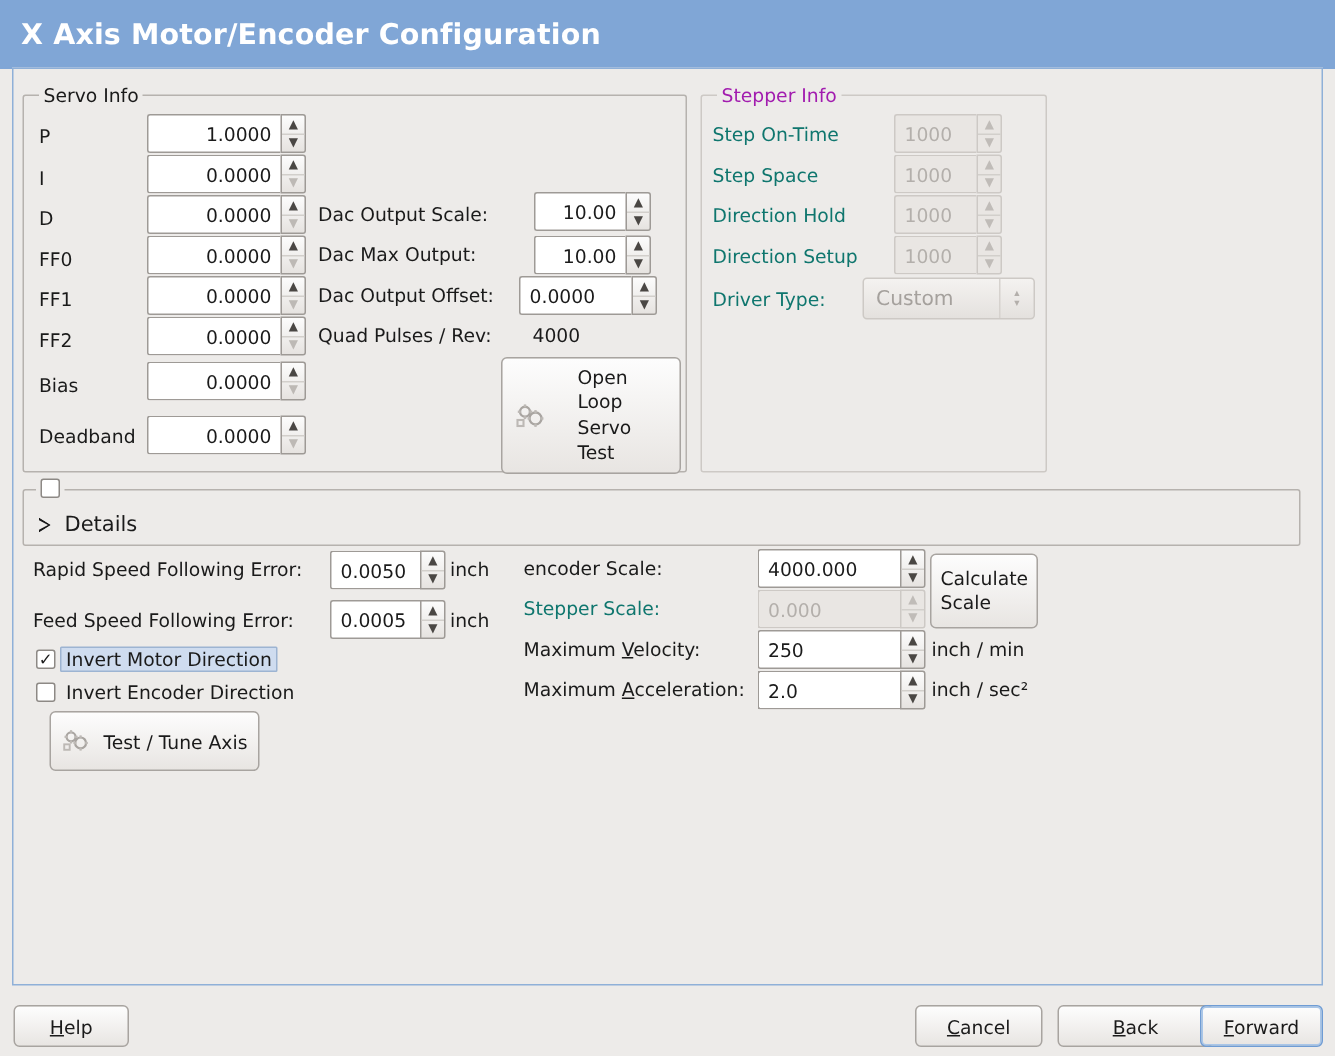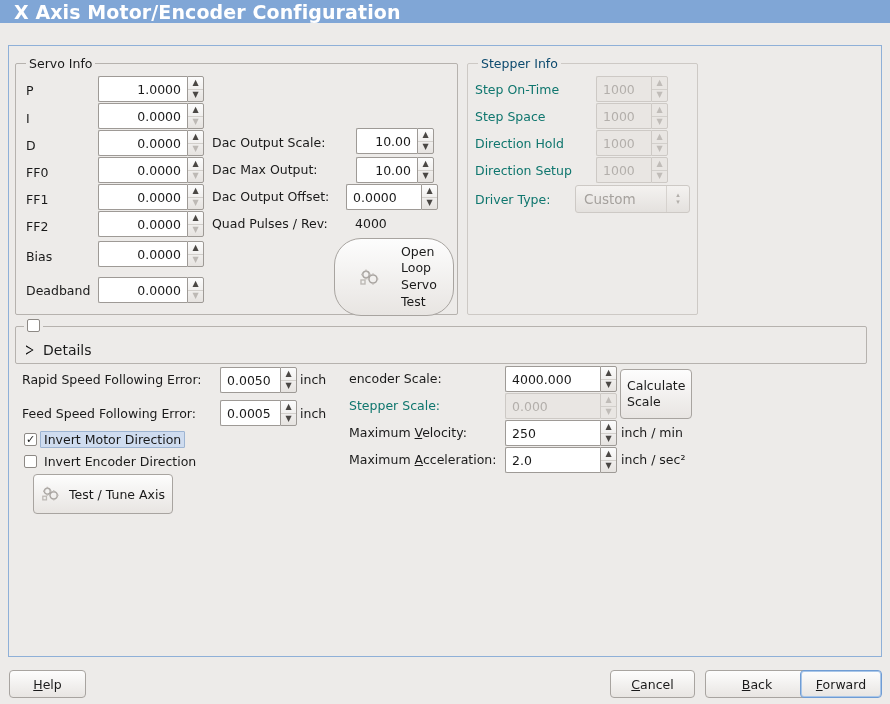--- a/index.html
+++ b/index.html
@@ -12,21 +12,21 @@
     font-size: 12.5px;
     color: #1a1a1a;
     overflow: hidden;
     position: relative;
   }
 
   
   .titlebar {
     position: absolute;
     left: 0; top: 0;
-    width: 890px; height: 23px;
+    width: 890px; height: 46px;
     background: #80a6d6;
     display: flex; align-items: center;
   }
   .titlebar-text {
     color: #ffffff;
     font-size: 19px;
     font-weight: bold;
     padding-left: 14px;
     letter-spacing: 0.1px;
   }
@@ -51,21 +51,21 @@
   .group > .group-title {
     position: absolute;
     top: -8px; left: 10px;
     background: #edebe9;
     padding: 0 3px;
     font-size: 12.5px;
     color: #1a1a1a;
     white-space: nowrap;
   }
   .group.disabled { border-color: #cdc9c5; }
-  .group.disabled > .group-title { color: #0c4a6e; }
+  .group.disabled > .group-title { color: #a21caf; }
 
   .group-servo { left: 15px; top: 63px; width: 443px; height: 252px; }
   .group-stepper { left: 467px; top: 63px; width: 231px; height: 252px; }
   .group-brushless {
     left: 15px; top: 326px; width: 852px; height: 38px;
   }
   .group-brushless > .group-title {
     display: flex; align-items: center; gap: 6px;
     font-weight: bold; top: -8px; left: 8px;
   }
@@ -164,21 +164,21 @@
     cursor: default;
   }
   .btn.focus {
     border-color: #6f9cd4;
     box-shadow: 0 0 0 1px #a9c6e8 inset;
   }
   .btn u { text-decoration: underline; }
 
   .btn-openloop {
     left: 334px; top: 238px; width: 120px; height: 78px;
-    justify-content: flex-start; padding-left: 24px; border-radius: 27px;
+    justify-content: flex-start; padding-left: 8px;
   }
   .btn-openloop .lines {
     margin-left: 20px;
     line-height: 1.33;
     text-align: left;
   }
   .btn-testtune {
     left: 33px; top: 474px; width: 140px; height: 40px;
     justify-content: flex-start; padding-left: 7px; gap: 6px;
   }

